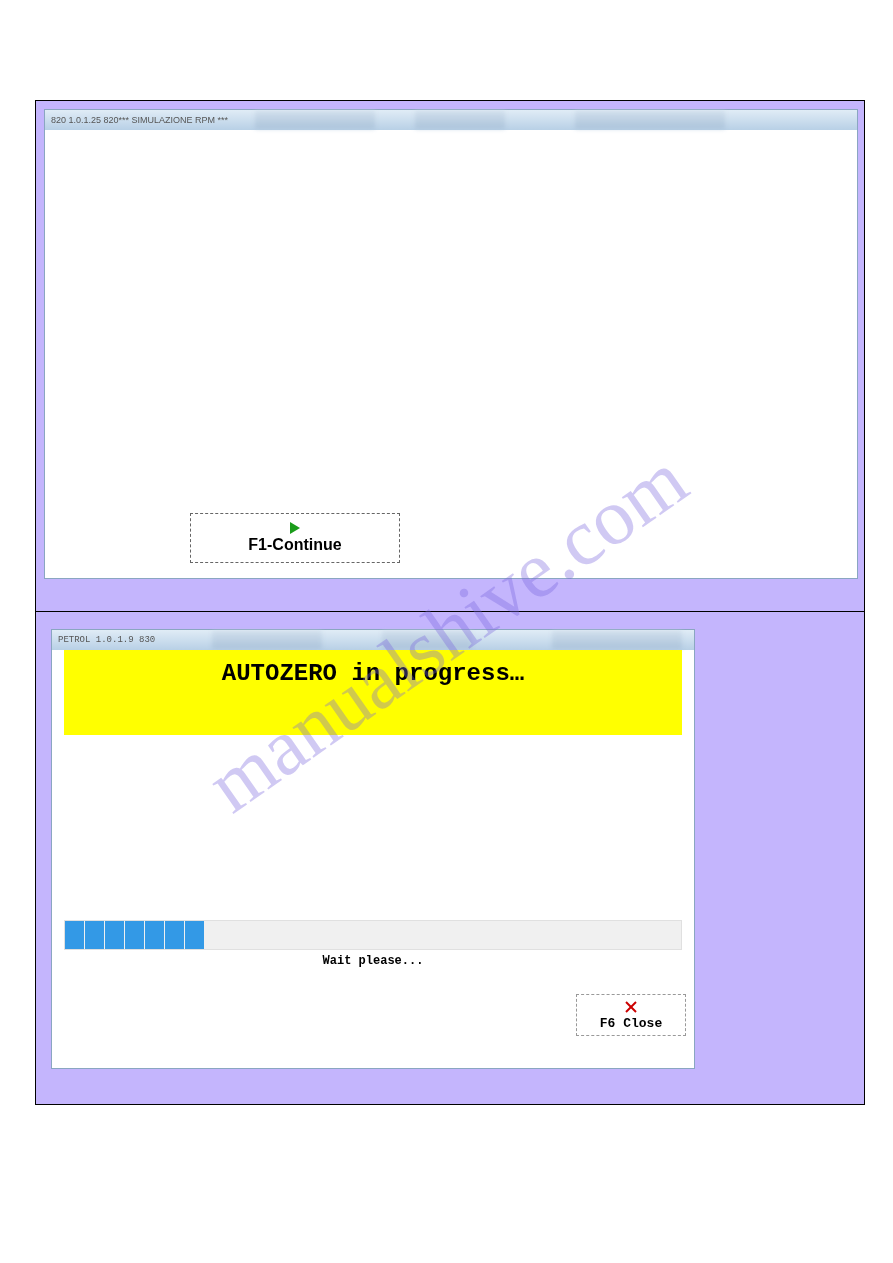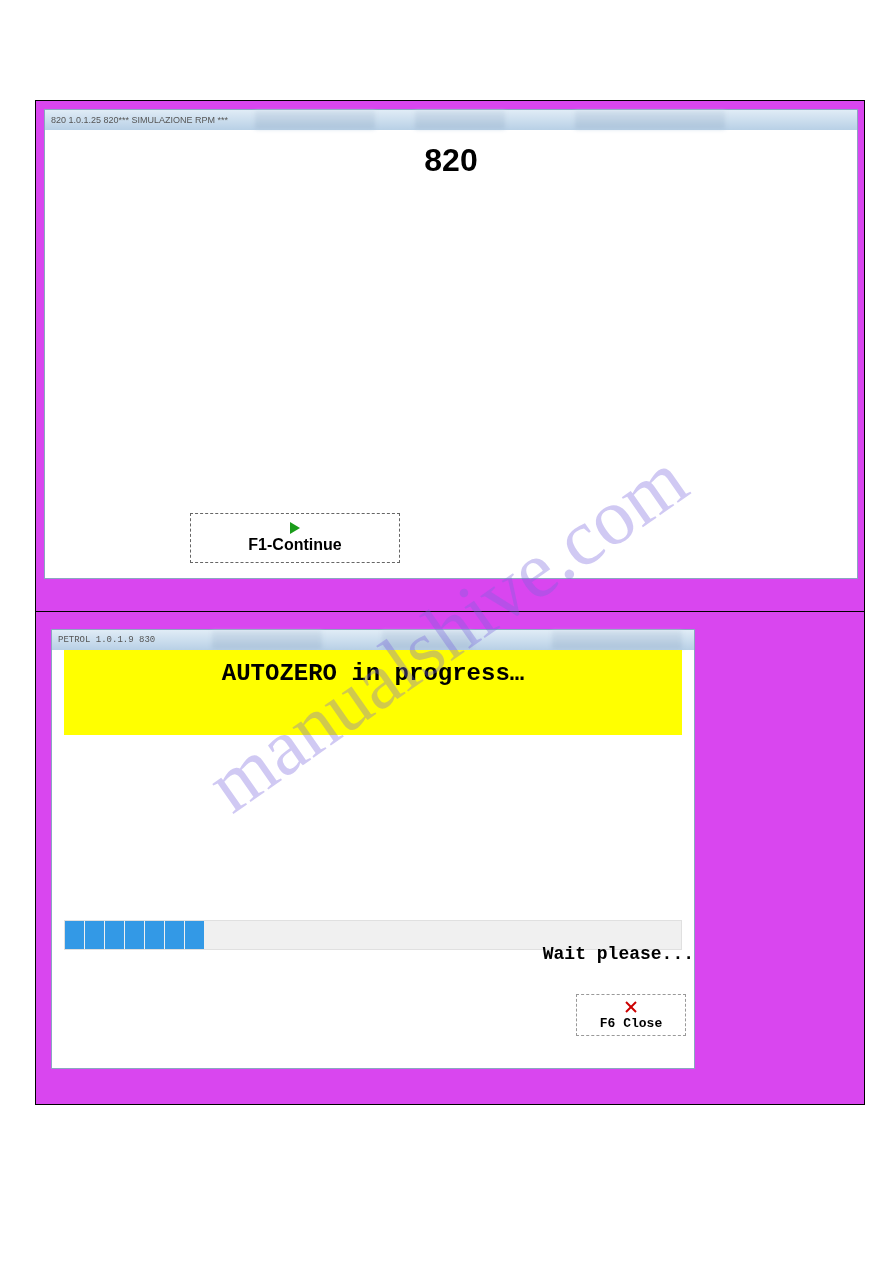--- a/index.html
+++ b/index.html
@@ -22,21 +22,21 @@
       pointer-events: none;
       z-index: 100;
     }
     .outer-frame {
       position: absolute;
       top: 100px;
       left: 35px;
       width: 830px;
       height: 1005px;
       border: 1px solid #000;
-      background: #d946ef;
+      background: #c4b5fd;
     }
     .divider {
       position: absolute;
       top: 510px;
       left: 0;
       width: 100%;
       height: 1px;
       background: #000;
     }
     .window {
@@ -151,44 +151,43 @@
       display: flex;
     }
     .progress-seg {
       width: 19px;
       height: 100%;
       background: #3399e6;
       margin-right: 1px;
     }
     .wait-text {
       position: absolute;
-      top: 294px;
+      top: 304px;
       width: 100%;
-      text-align: right;
-      font-size: 18px;
+      text-align: center;
+      font-size: 12px;
       font-weight: bold;
     }
   </style>
 </head>
 <body>
 
 <div class="watermark">manualshive.com</div>
 
 <div class="outer-frame">
   <div class="divider"></div>
 
   <div class="window window-1">
     <div class="titlebar">
       <span>820 1.0.1.25 820*** SIMULAZIONE RPM ***</span>
     </div>
     <div class="blur-patch" style="top:1px; left:210px; width:120px;"></div>
     <div class="blur-patch" style="top:1px; left:370px; width:90px;"></div>
     <div class="blur-patch" style="top:1px; left:530px; width:150px;"></div>
     <div class="content-area">
-      <div class="header-number">820</div>
       <div class="fn-button fn-button-1">
         <span class="play-icon">
           <svg width="10" height="12" viewBox="0 0 10 12">
               <polygon points="0,0 10,6 0,12" fill="#1a9c1a"></polygon>
             </svg>
         </span>
         <span class="fn-label">F1-Continue</span>
       </div>
     </div>
   </div>

